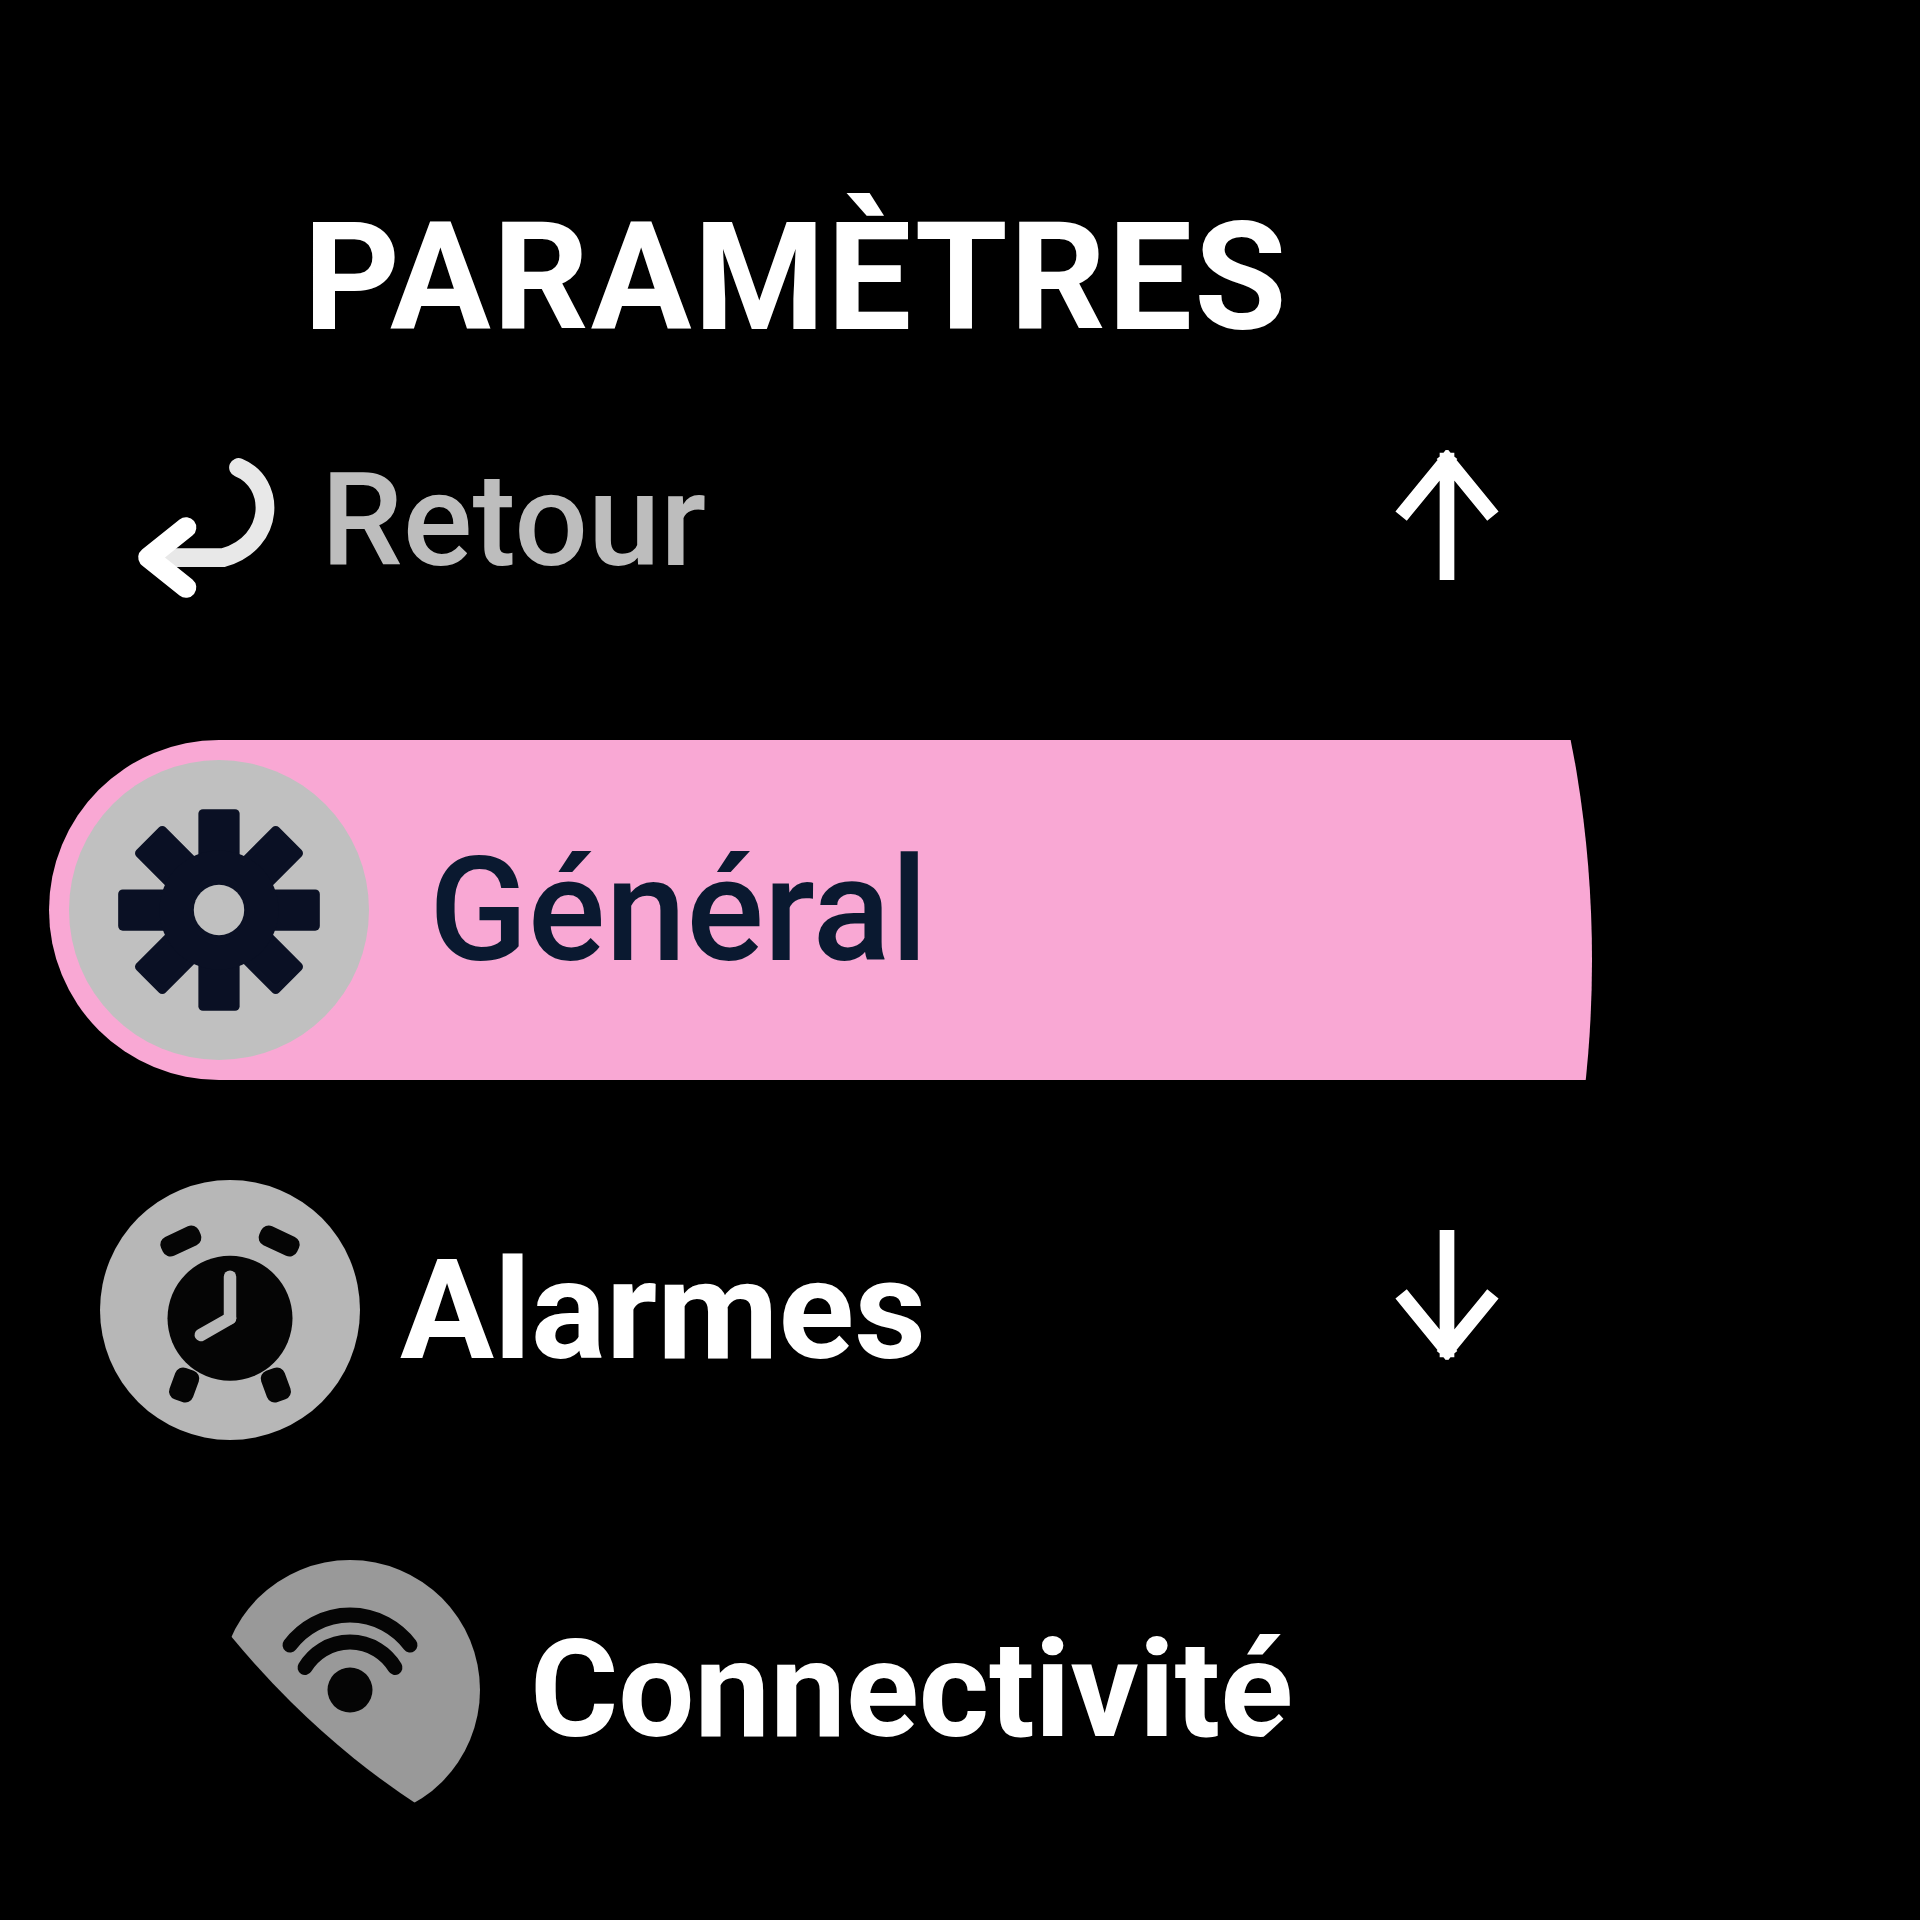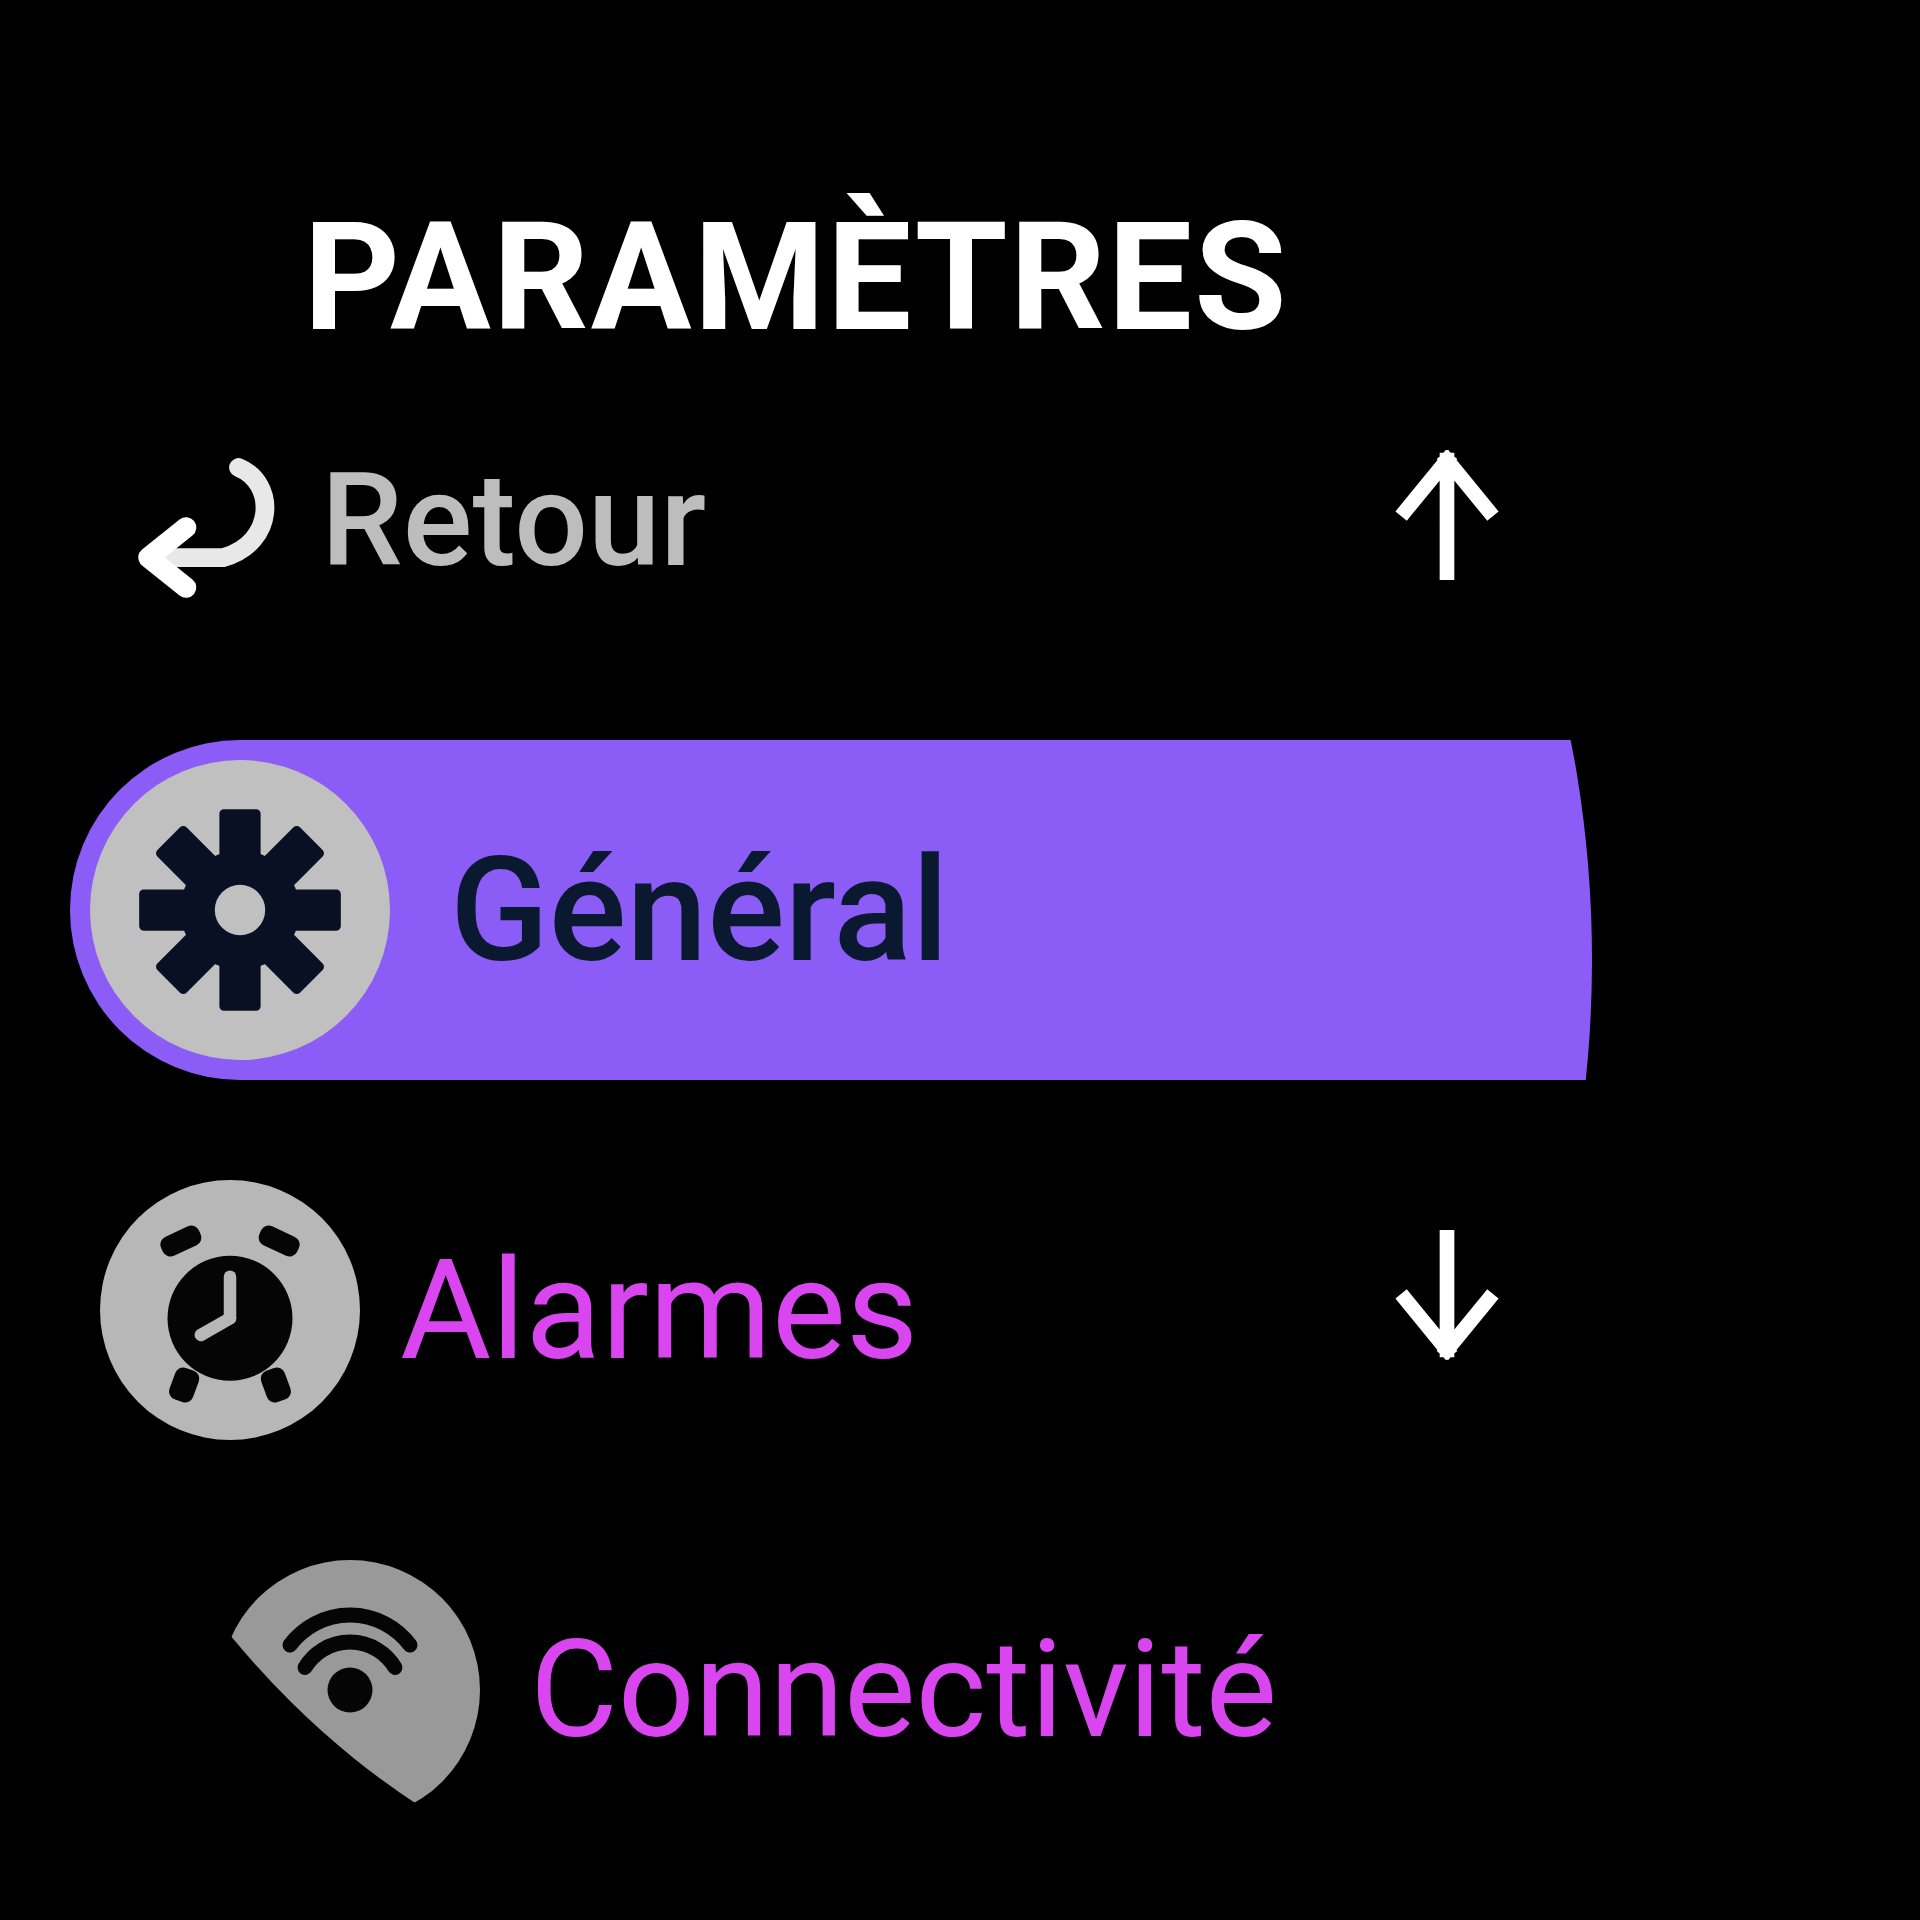--- a/index.html
+++ b/index.html
@@ -55,43 +55,43 @@
       width: 260px;
       height: 260px;
       border-radius: 50%;
       background: #b7b7b7;
       display: flex;
       align-items: center;
       justify-content: center;
     }
 
     .row-label {
-      color: #d946ef;
+      color: #ffffff;
       font-size: 140px;
-      font-weight: 400;
+      font-weight: 700;
       margin-left: 40px;
     }
 
     
     .row-back { top: 430px; padding-left: 111px; }
     .row-back .icon-slot { width: 180px; height: 180px; }
     .row-back-label {
       color: #bdbdbd;
       font-size: 130px;
       font-weight: 500;
       margin-left: 30px;
     }
 
     
     .row-selected {
       top: 740px;
-      left: 70px;
+      left: 49px;
       width: 1810px;
       height: 340px;
-      background: #8b5cf6;
+      background: #f9a8d4;
       border-radius: 170px;
       padding-left: 20px;
       padding-right: 70px;
     }
     .row-selected .icon-circle { background: #c0c0c0; width: 300px; height: 300px; }
     .row-selected .icon-slot { width: 300px; height: 300px; }
     .row-selected .row-label { color: #0a1930; font-size: 145px; font-weight: 500; margin-left: 60px; flex: 1; }
     .row-selected .chevron {
       color: #0a1930;
       font-size: 140px;

